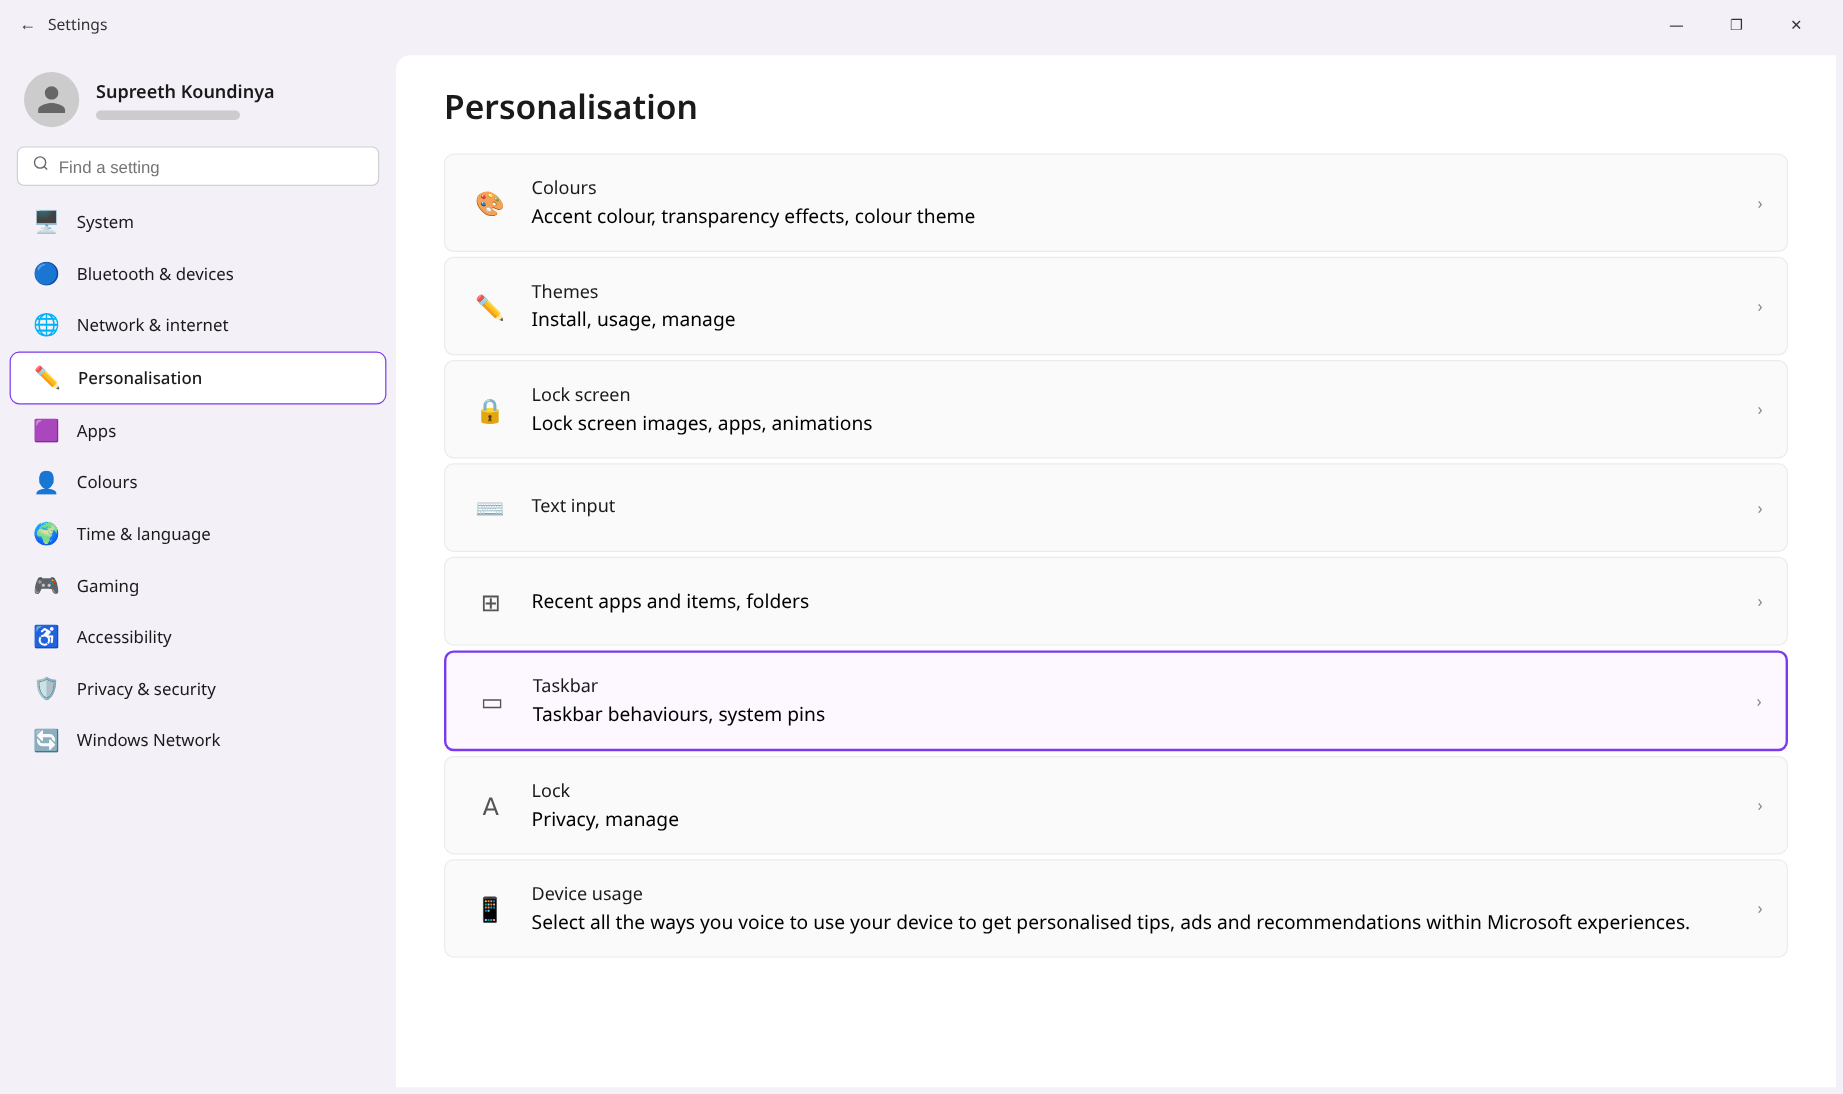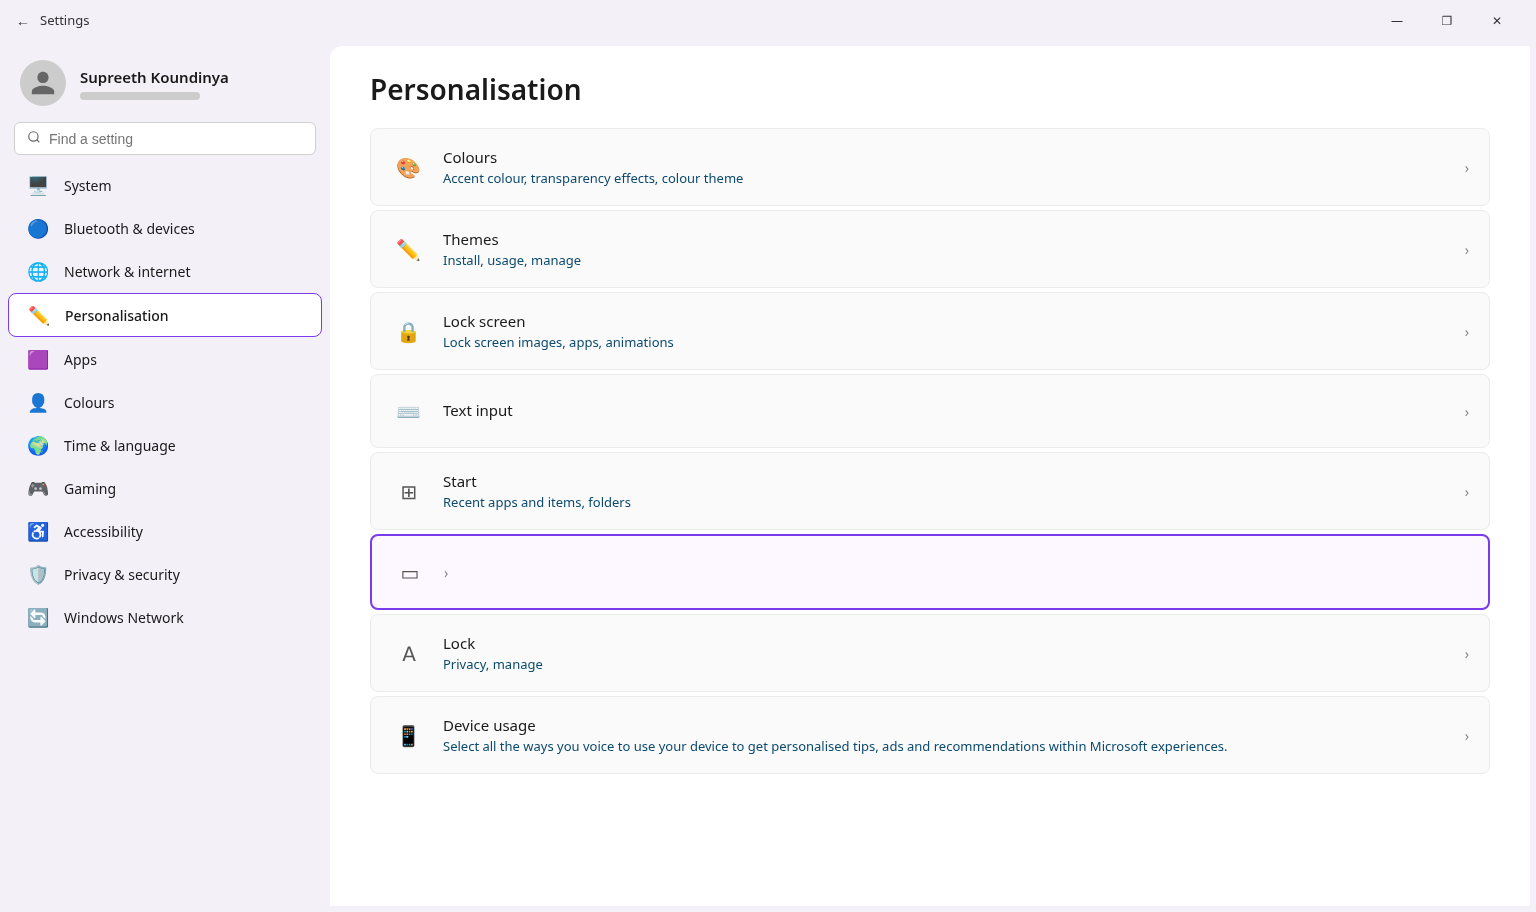--- a/index.html
+++ b/index.html
@@ -198,22 +198,22 @@
     .settings-item-text {
       flex: 1;
     }
     .settings-item-title {
       font-size: 15px;
       font-weight: 400;
       color: #1a1a1a;
       margin-bottom: 2px;
     }
     .settings-item-subtitle {
-      font-size: 13px;
-      color: #0c4a6e;
+      font-size: 16px;
+      color: #000000;
     }
     .settings-item-chevron {
       font-size: 14px;
       color: #888;
       flex-shrink: 0;
     }
 
     
     ::-webkit-scrollbar { width: 6px; }
     ::-webkit-scrollbar-track { background: transparent; }
@@ -338,27 +338,30 @@
         <div class="settings-item">
     <div class="settings-item-icon">⌨️</div>
     <div class="settings-item-text">
       <div class="settings-item-title">Text input</div>
     </div>
     <span class="settings-item-chevron">›</span>
   </div>
         <div class="settings-item">
     <div class="settings-item-icon">⊞</div>
     <div class="settings-item-text">
-      <div class="settings-item-title">Start</div>
       <div class="settings-item-subtitle">Recent apps and items, folders</div>
     </div>
     <span class="settings-item-chevron">›</span>
   </div>
         <div class="settings-item highlighted">
     <div class="settings-item-icon">▭</div>
+    <div class="settings-item-text">
+      <div class="settings-item-title">Taskbar</div>
+      <div class="settings-item-subtitle">Taskbar behaviours, system pins</div>
+    </div>
     <span class="settings-item-chevron">›</span>
   </div>
         <div class="settings-item">
     <div class="settings-item-icon">𝖠</div>
     <div class="settings-item-text">
       <div class="settings-item-title">Lock</div>
       <div class="settings-item-subtitle">Privacy, manage</div>
     </div>
     <span class="settings-item-chevron">›</span>
   </div>

